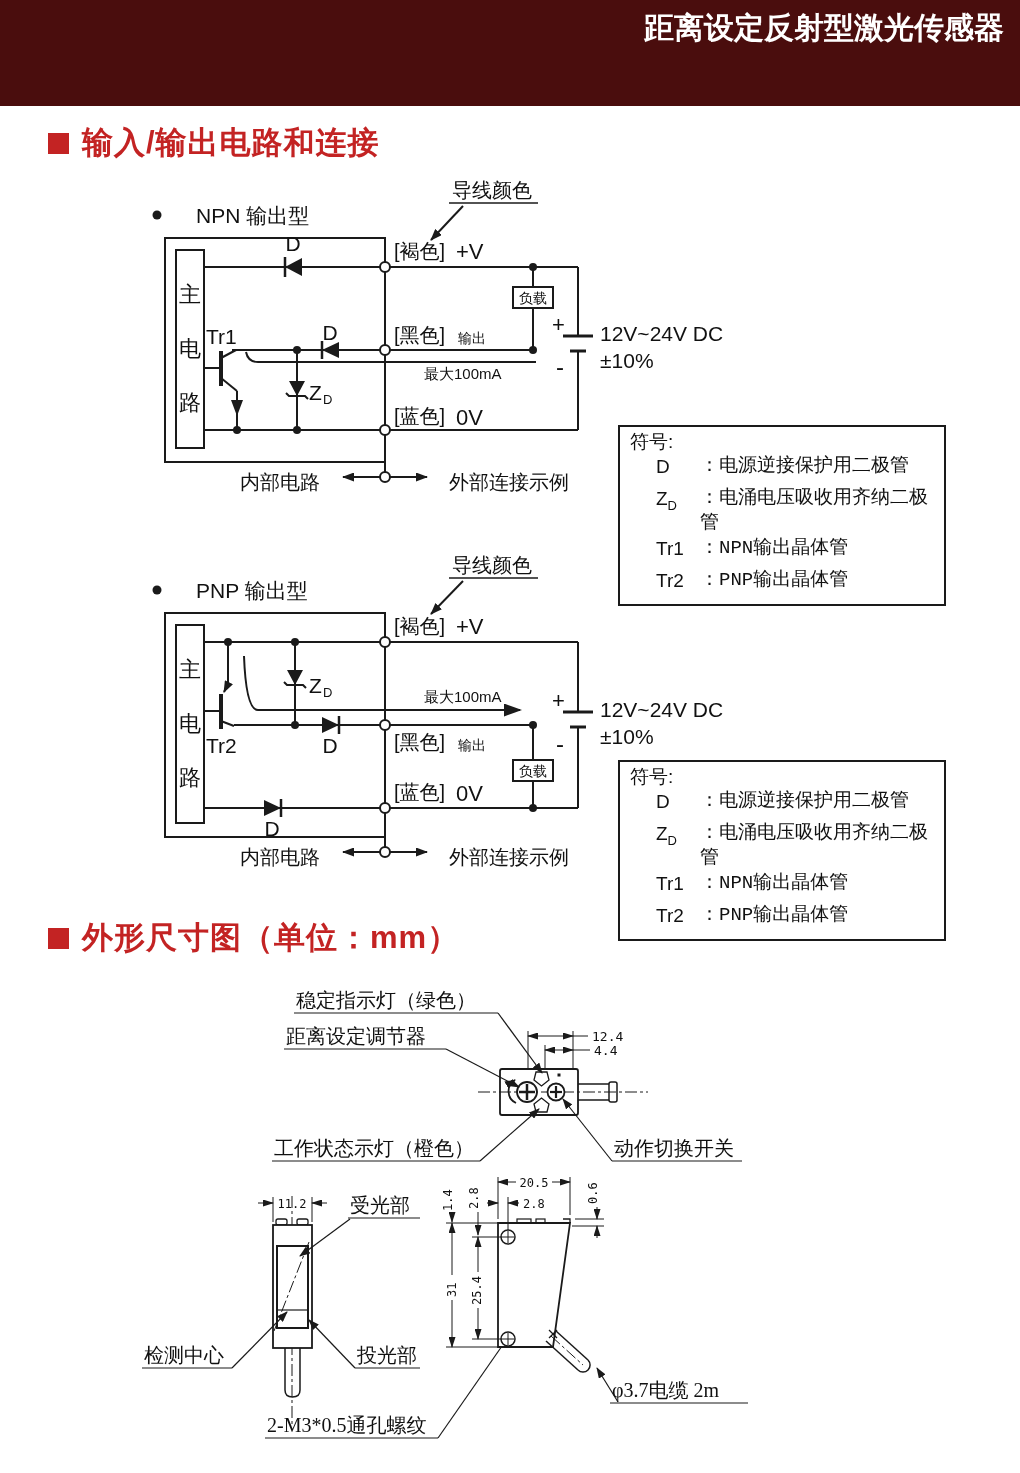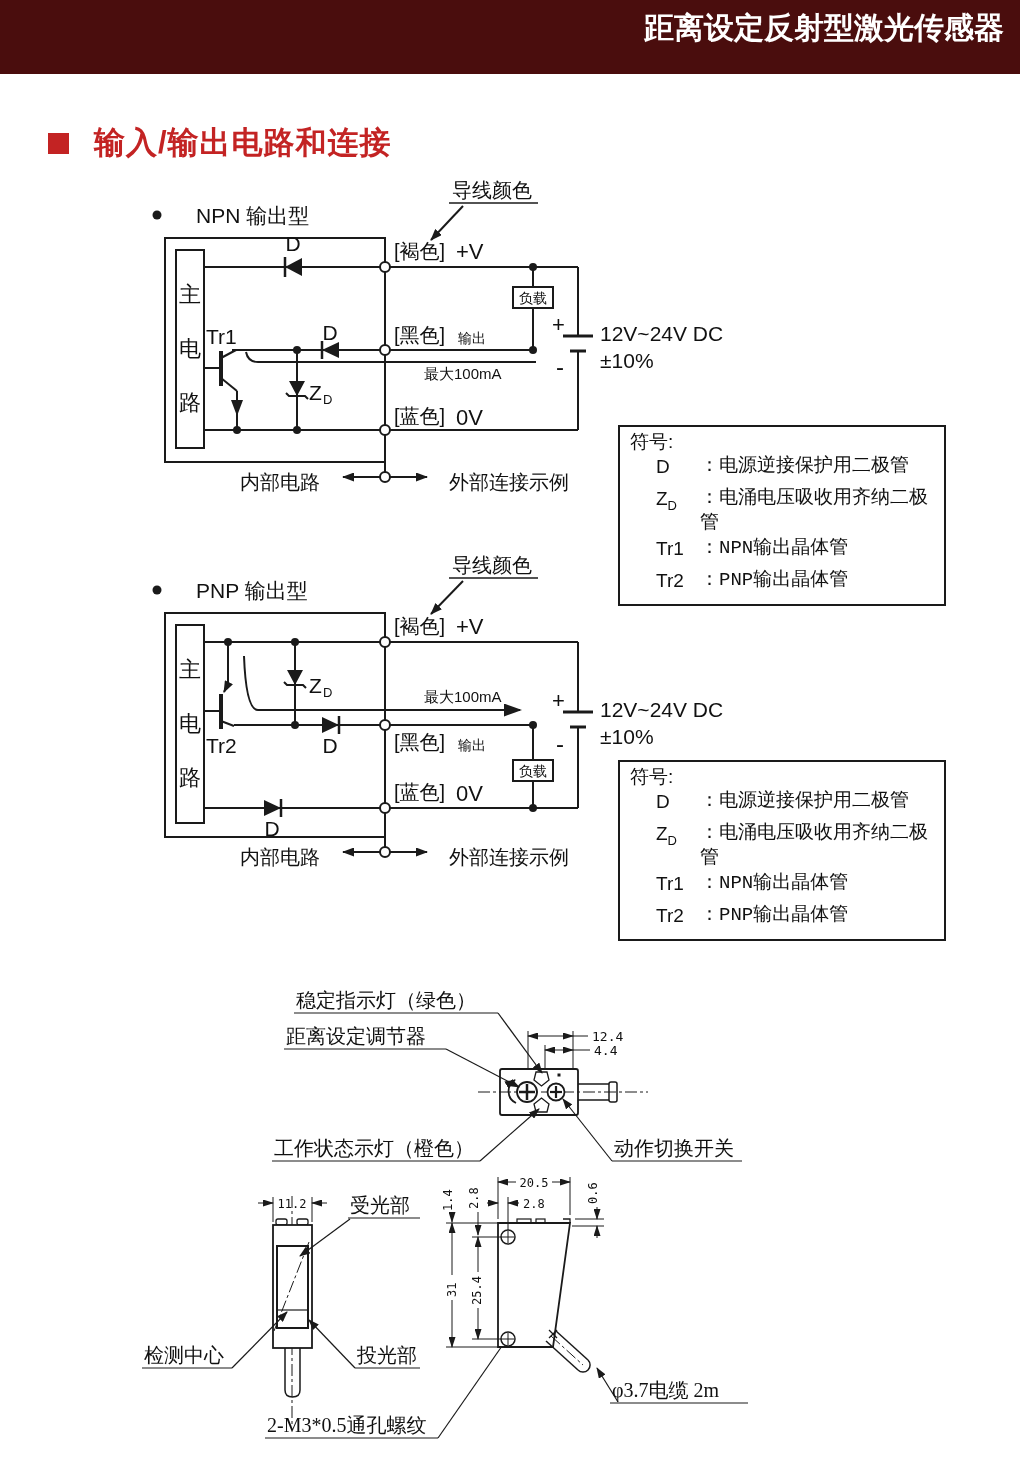--- a/index.html
+++ b/index.html
@@ -1,24 +1,24 @@
 <!DOCTYPE html>
 <html><head>
 <meta charset="utf-8">
 <style>
   html,body{margin:0;padding:0;background:#888;}
   .page{position:relative;width:1020px;height:1473px;background:#ffffff;overflow:hidden;
         font-family:"Liberation Sans",sans-serif;color:#111;}
   
-  .hdr{position:absolute;left:0;top:0;width:1020px;height:74px;background:#4a0d0d;
+  .hdr{position:absolute;left:0;top:0;width:1020px;height:106px;background:#4a0d0d;
        box-sizing:border-box;padding:9px 16px 0 4px;text-align:right;}
   .hdr .h1,.hdr .h2{color:#fff;font-weight:bold;font-size:30px;line-height:37px;
        font-family:"Liberation Sans",sans-serif;}
   
-  .sec{position:absolute;left:48px;display:flex;align-items:center;gap:25px;}
+  .sec{position:absolute;left:48px;display:flex;align-items:center;gap:13px;}
   .sec .sq{width:21px;height:21px;background:#c32323;flex:none;}
   .sec h2{margin:0;color:#c32323;font-size:31px;font-weight:bold;letter-spacing:1px;}
   
   .legend{position:absolute;left:618px;width:328px;box-sizing:border-box;
           border:2px solid #1a1a1a;background:#fff;padding:3px 8px 5px 10px;}
   .legend .lt{font-size:19px;line-height:24px;}
   .lrow{display:flex;font-size:19px;line-height:25px;padding-left:26px;}
   .lsym{width:44px;flex:none;}
   .lsym sub{font-size:13px;}
   .ldesc{flex:1;font-family:Liberation Mono, monospace;}
@@ -285,20 +285,24 @@
     <div class="lrow">
         <span class="lsym"><span>Tr1</span><sub></sub></span>
         <span class="ldesc">：NPN输出晶体管</span>
       </div>
     <div class="lrow">
         <span class="lsym"><span>Tr2</span><sub></sub></span>
         <span class="ldesc">：PNP输出晶体管</span>
       </div>
   </div>
 
+  <div class="sec" style="top:917px;">
+    <span class="sq"></span>
+    <h2>外形尺寸图（单位：mm）</h2>
+  </div>
 
   <svg class="fig" style="left:130px;top:975px;width:830px;height:475px;" viewBox="130 975 830 475">
     <defs>
       <marker id="mD" markerWidth="11" markerHeight="8" refX="10" refY="4" orient="auto-start-reverse" markerUnits="userSpaceOnUse">
           <path d="M0,0L11,4L0,8z" fill="#1a1a1a"></path>
         </marker>
       <marker id="mDim" markerWidth="11" markerHeight="7" refX="10" refY="3.5" orient="auto-start-reverse" markerUnits="userSpaceOnUse">
           <path d="M0,0L11,3.5L0,7z" fill="#1a1a1a"></path>
         </marker>
     </defs>

